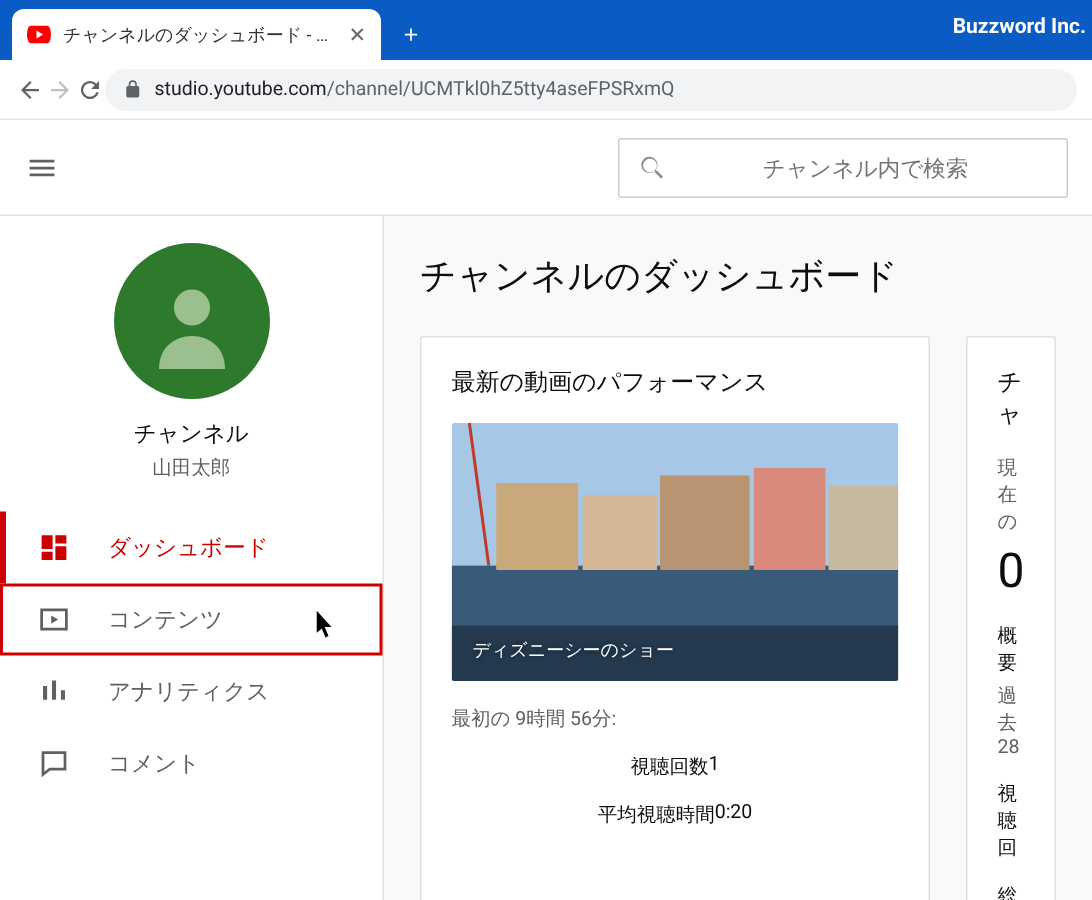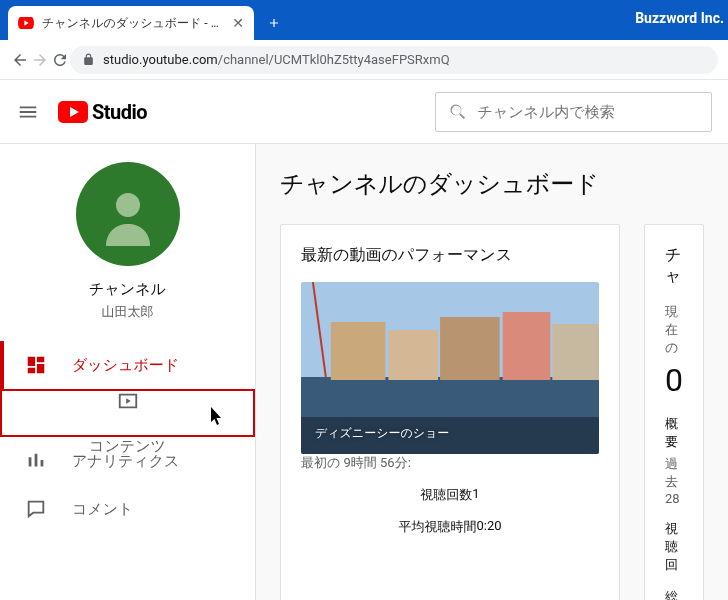--- a/index.html
+++ b/index.html
@@ -20,46 +20,46 @@
 .nav-btn { width: 20px; height: 20px; display: flex; align-items: center; justify-content: center; }
 .address { flex: 1; display: flex; align-items: center; gap: 8px; background: #f1f3f4; border-radius: 14px; height: 28px; padding: 0 12px; font-size: 13px; color: #5f6368; }
 .address .host { color: #202124; }
 
 
 .app-header { height: 64px; display: flex; align-items: center; padding: 0 16px; gap: 18px; border-bottom: 1px solid #e0e0e0; }
 .menu-btn { width: 24px; height: 24px; display: flex; align-items: center; justify-content: center; }
 .logo { display: flex; align-items: center; gap: 4px; }
 .logo-text { font-weight: 700; font-size: 20px; letter-spacing: -0.5px; }
 .search-box { flex: 1; margin-left: auto; max-width: 300px; height: 40px; border: 1px solid #ccc; border-radius: 2px; display: flex; align-items: center; padding: 0 12px; gap: 10px; }
-.search-box input { border: none; outline: none; font-size: 15px; color: #606060; background: transparent; flex: 1; }
+.search-box input { border: none; outline: none; font-size: 15px; color: #606060; background: transparent; flex: 1; text-align: center; }
 
 
 .main { display: flex; height: calc(600px - 40px - 40px - 64px); }
 .sidebar { width: 256px; border-right: 1px solid #e0e0e0; display: flex; flex-direction: column; align-items: center; padding-top: 18px; }
 .avatar { width: 104px; height: 104px; border-radius: 50%; background: #2d7a2d; display: flex; align-items: center; justify-content: center; }
 .channel-label { font-size: 15px; font-weight: 500; margin-top: 14px; color: #0d0d0d; }
 .channel-name { font-size: 13px; color: #606060; margin-top: 4px; }
 .nav { width: 100%; margin-top: 20px; }
 .nav-item { height: 48px; display: flex; align-items: center; gap: 24px; padding: 0 24px; font-size: 15px; color: #606060; cursor: pointer; }
 .nav-item.active { color: #cc0000; background: #fff; position: relative; }
 .nav-item.active::before { content: ''; position: absolute; left: 0; top: 0; bottom: 0; width: 4px; background: #cc0000; }
 .nav-item .icon { width: 24px; height: 24px; display: flex; align-items: center; justify-content: center; flex-shrink: 0; }
-.nav-item.highlight { outline: 2px solid #cc0000; outline-offset: -2px; position: relative; flex-direction: column; }
+.nav-item.highlight { outline: 2px solid #cc0000; outline-offset: -2px; position: relative; }
 .cursor { position: absolute; right: 28px; top: 18px; }
 
 .content { flex: 1; background: #f9f9f9; padding: 24px; overflow: hidden; }
 .page-title { font-size: 24px; font-weight: 500; color: #0d0d0d; margin-bottom: 24px; }
 .cards { display: flex; gap: 24px; }
 .card { background: #fff; border: 1px solid #e0e0e0; border-radius: 2px; padding: 20px; }
 .card-main { width: 340px; }
 .card-side { flex: 1; min-width: 0; }
 .card-title { font-size: 16px; font-weight: 400; color: #0d0d0d; margin-bottom: 16px; }
 .video-thumb { width: 100%; height: 172px; position: relative; overflow: hidden; border-radius: 2px; }
 .video-overlay { position: absolute; left: 14px; bottom: 12px; color: #fff; font-size: 12px; text-shadow: 0 0 4px rgba(0,0,0,0.6); }
-.stat-header { font-size: 13px; color: #606060; }
+.stat-header { font-size: 13px; color: #606060; margin-top: 16px; }
 .stat-row { display: flex; justify-content: center; font-size: 13px; color: #0d0d0d; margin-top: 14px; }
 .side-sub { font-size: 13px; color: #606060; margin-top: 4px; }
 .side-big { font-size: 32px; color: #0d0d0d; margin: 4px 0 16px; }
 .side-block { margin-top: 14px; }
 .side-label { font-size: 13px; color: #0d0d0d; }
 
 svg { display: block; }
 </style>
 </head>
 <body>
@@ -107,27 +107,20 @@
       </span>
     <span><span class="host">studio.youtube.com</span><span>/channel/UCMTkl0hZ5tty4aseFPSRxmQ</span></span>
   </div>
 </div>
 
 <div class="app-header">
   <div class="menu-btn">
     <svg width="22" height="22" viewBox="0 0 24 24">
         <path fill="#606060" d="M3 18h18v-2H3zm0-5h18v-2H3zm0-7v2h18V6z"></path>
       </svg>
-  </div>
-  <div class="logo">
-    <svg width="30" height="22" viewBox="0 0 30 22">
-        <rect width="30" height="22" rx="5" fill="#f00"></rect>
-        <path fill="#fff" d="M12 6v10l9-5z"></path>
-      </svg>
-    <span class="logo-text">Studio</span>
   </div>
   <div style="flex:1"></div>
   <div class="search-box">
     <span>
         <svg width="20" height="20" viewBox="0 0 24 24">
           <path fill="#909090" d="M15.5 14h-.79l-.28-.27a6.5 6.5 0 1 0-.7.7l.27.28v.79l5 5L20.49 19zM10 15.5A5.5 5.5 0 1 1 15.5 10 5.5 5.5 0 0 1 10 15.5z"></path>
         </svg>
       </span>
     <input placeholder="チャンネル内で検索" style="">
   </div>

